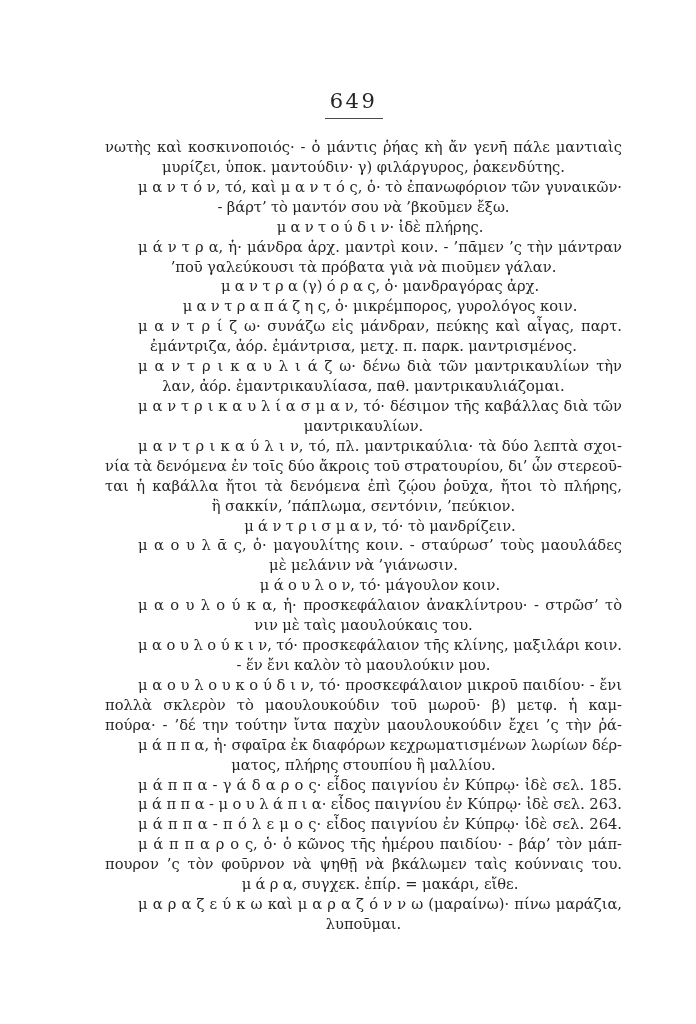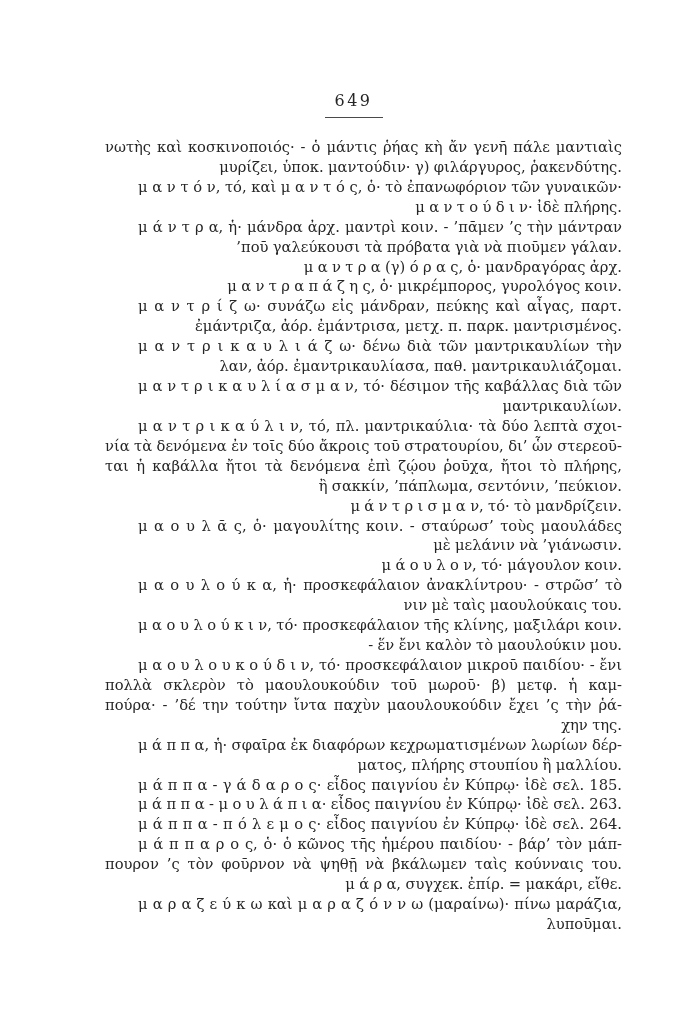--- a/index.html
+++ b/index.html
@@ -18,21 +18,21 @@
   }
   .header {
     position: absolute;
     top: 91px;
     left: 95px;
     width: 517px;
     text-align: center;
   }
   .pagenum {
     display: inline-block;
-    font-size: 16px;
+    font-size: 21px;
     line-height: 20px;
     letter-spacing: 2.5px;
   }
   .rule {
     width: 58px;
     height: 1px;
     background: #4a4a4a;
     margin: 6px auto 0;
   }
   .body-text {
@@ -40,21 +40,21 @@
     left: 105px;
     top: 137px;
     width: 517px;
     font-size: 14.7px;
     line-height: 19.93px;
     word-spacing: -0.3px;
   }
   .ln {
     height: 19.93px;
     overflow: hidden;
-    text-align: right;
+    text-align: center;
     white-space: normal;
   }
   .ln.j {
     text-align: justify;
     text-align-last: justify;
   }
   .ln.ind {
     text-indent: 33px;
   }
 </style>
@@ -63,20 +63,21 @@
 
 <div class="page">
   <div class="header">
     <span class="pagenum">649</span>
     <div class="rule"></div>
   </div>
   <div class="body-text">
     <div class="ln j">νωτὴς καὶ κοσκινοποιός· - ὁ μάντις ῥήας κὴ ἄν γενῆ πάλε μαντιαὶς</div>
     <div class="ln">μυρίζει, ὑποκ. μαντούδιν· γ) φιλάργυρος, ῥακενδύτης.</div>
     <div class="ln ind j">μ α ν τ ό ν, τό, καὶ μ α ν τ ό ς, ὁ· τὸ ἐπανωφόριον τῶν γυναικῶν·</div>
+    <div class="ln">- βάρτ’ τὸ μαντόν σου νὰ ’βκοῦμεν ἔξω.</div>
     <div class="ln ind">μ α ν τ ο ύ δ ι ν· ἰδὲ πλήρης.</div>
     <div class="ln ind j">μ ά ν τ ρ α, ἡ· μάνδρα ἀρχ. μαντρὶ κοιν. - ’πᾶμεν ’ς τὴν μάντραν</div>
     <div class="ln">’ποῦ γαλεύκουσι τὰ πρόβατα γιὰ νὰ πιοῦμεν γάλαν.</div>
     <div class="ln ind">μ α ν τ ρ α (γ) ό ρ α ς, ὁ· μανδραγόρας ἀρχ.</div>
     <div class="ln ind">μ α ν τ ρ α π ά ζ η ς, ὁ· μικρέμπορος, γυρολόγος κοιν.</div>
     <div class="ln ind j">μ α ν τ ρ ί ζ ω· συνάζω εἰς μάνδραν, πεύκης καὶ αἶγας, παρτ.</div>
     <div class="ln">ἐμάντριζα, ἀόρ. ἐμάντρισα, μετχ. π. παρκ. μαντρισμένος.</div>
     <div class="ln ind j">μ α ν τ ρ ι κ α υ λ ι ά ζ ω· δένω διὰ τῶν μαντρικαυλίων τὴν καβάλ-</div>
     <div class="ln">λαν, ἀόρ. ἐμαντρικαυλίασα, παθ. μαντρικαυλιάζομαι.</div>
     <div class="ln ind j">μ α ν τ ρ ι κ α υ λ ί α σ μ α ν, τό· δέσιμον τῆς καβάλλας διὰ τῶν</div>
@@ -89,21 +90,20 @@
     <div class="ln ind j">μ α ο υ λ ᾶ ς, ὁ· μαγουλίτης κοιν. - σταύρωσ’ τοὺς μαουλάδες σου</div>
     <div class="ln">μὲ μελάνιν νὰ ’γιάνωσιν.</div>
     <div class="ln ind">μ ά ο υ λ ο ν, τό· μάγουλον κοιν.</div>
     <div class="ln ind j">μ α ο υ λ ο ύ κ α, ἡ· προσκεφάλαιον ἀνακλίντρου· - στρῶσ’ τὸ τιβά-</div>
     <div class="ln">νιν μὲ ταὶς μαουλούκαις του.</div>
     <div class="ln ind j">μ α ο υ λ ο ύ κ ι ν, τό· προσκεφάλαιον τῆς κλίνης, μαξιλάρι κοιν.</div>
     <div class="ln">- ἕν ἔνι καλὸν τὸ μαουλούκιν μου.</div>
     <div class="ln ind j">μ α ο υ λ ο υ κ ο ύ δ ι ν, τό· προσκεφάλαιον μικροῦ παιδίου· - ἔνι</div>
     <div class="ln j">πολλὰ σκλερὸν τὸ μαουλουκούδιν τοῦ μωροῦ· β) μετφ. ἡ καμ-</div>
     <div class="ln j">πούρα· - ’δέ την τούτην ἴντα παχὺν μαουλουκούδιν ἔχει ’ς τὴν ῥά-</div>
-    <div class="ln">χην της.</div>
     <div class="ln ind j">μ ά π π α, ἡ· σφαῖρα ἐκ διαφόρων κεχρωματισμένων λωρίων δέρ-</div>
     <div class="ln">ματος, πλήρης στουπίου ἢ μαλλίου.</div>
     <div class="ln ind j">μ ά π π α - γ ά δ α ρ ο ς· εἶδος παιγνίου ἐν Κύπρῳ· ἰδὲ σελ. 185.</div>
     <div class="ln ind j">μ ά π π α - μ ο υ λ ά π ι α· εἶδος παιγνίου ἐν Κύπρῳ· ἰδὲ σελ. 263.</div>
     <div class="ln ind j">μ ά π π α - π ό λ ε μ ο ς· εἶδος παιγνίου ἐν Κύπρῳ· ἰδὲ σελ. 264.</div>
     <div class="ln ind j">μ ά π π α ρ ο ς, ὁ· ὁ κῶνος τῆς ἡμέρου παιδίου· - βάρ’ τὸν μάπ-</div>
     <div class="ln j">πουρον ’ς τὸν φοῦρνον νὰ ψηθῇ νὰ βκάλωμεν ταὶς κούνναις του.</div>
     <div class="ln ind">μ ά ρ α, συγχεκ. ἐπίρ. = μακάρι, εἴθε.</div>
     <div class="ln ind j">μ α ρ α ζ ε ύ κ ω καὶ μ α ρ α ζ ό ν ν ω (μαραίνω)· πίνω μαράζια,</div>
     <div class="ln">λυποῦμαι.</div>

